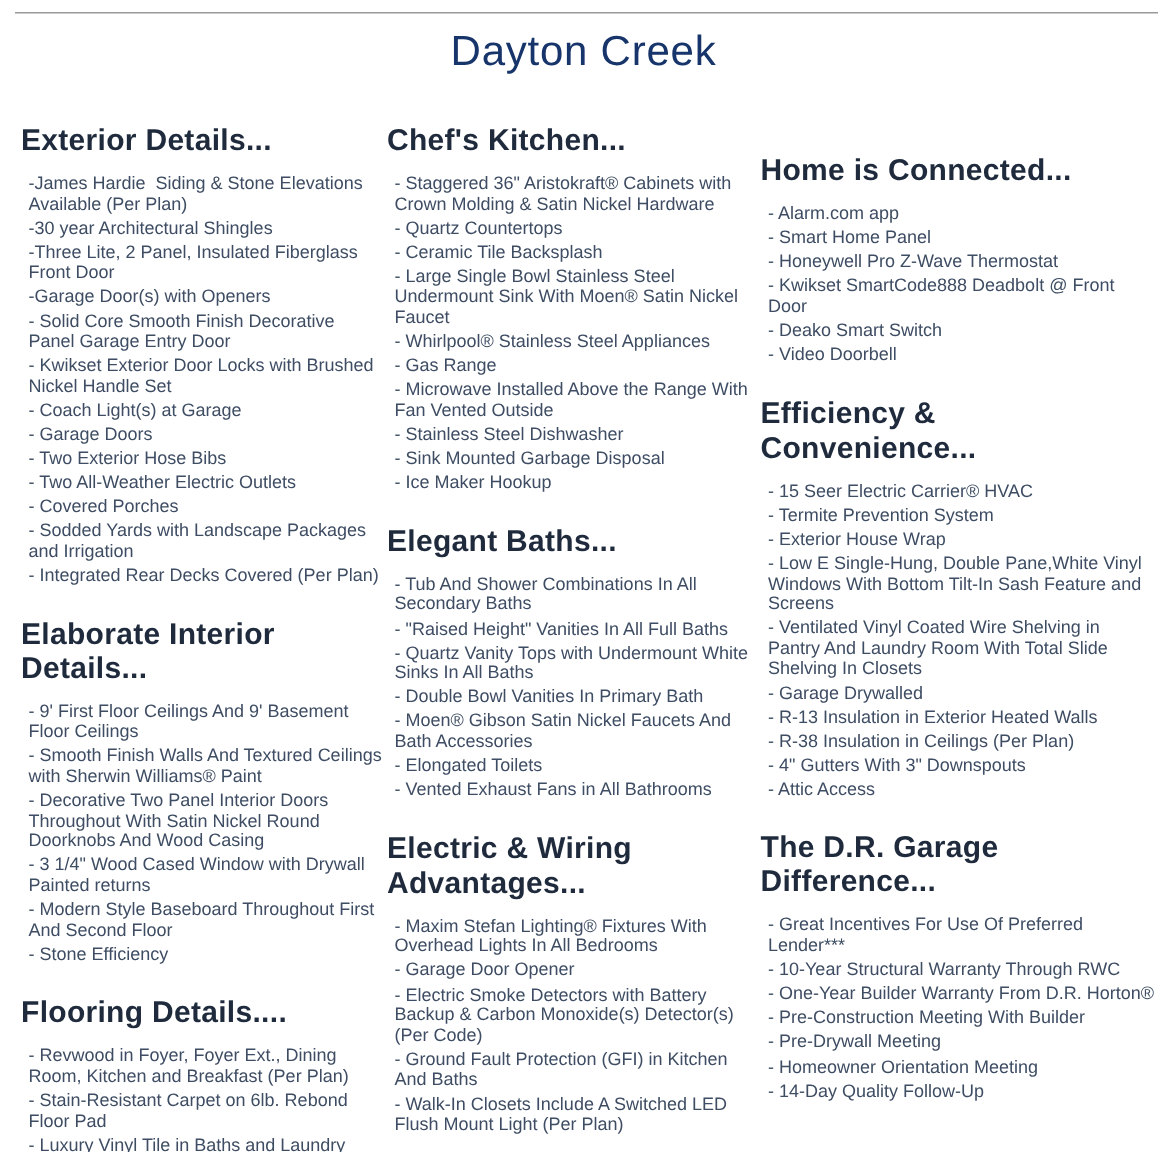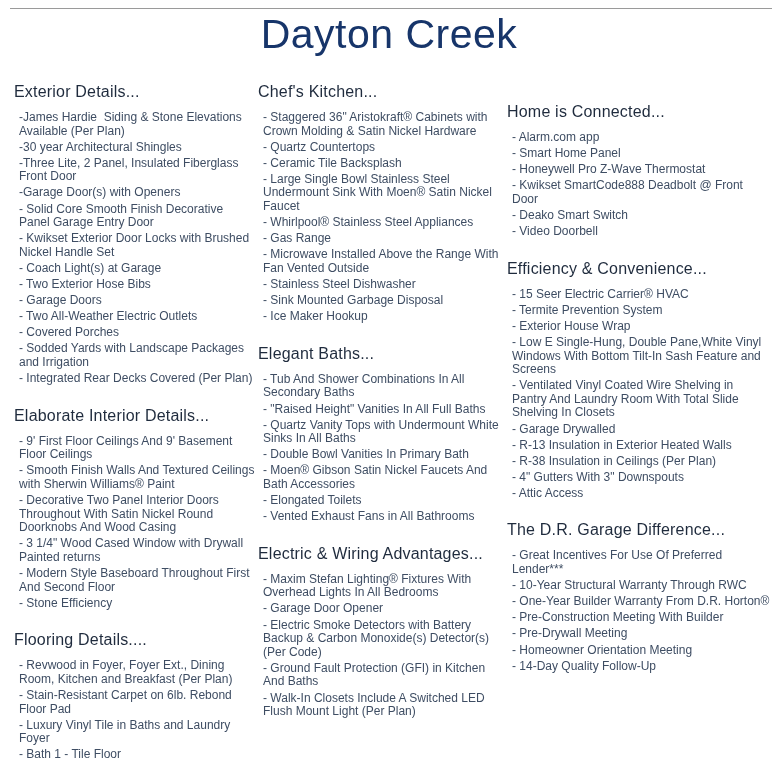--- a/index.html
+++ b/index.html
@@ -10,32 +10,32 @@
     font-family:"Liberation Sans",sans-serif;
     overflow:hidden;
   }
   .top-rule{
     position:absolute;top:8px;left:10px;right:6px;height:1px;
     background:#9a9a9a;
   }
   .title{
     position:absolute;top:10px;left:0;width:100%;
     text-align:center;
-    font-size:41px;line-height:48px;font-weight:500;
+    font-size:28px;line-height:48px;font-weight:500;
     color:#17356a;
     letter-spacing:0.5px;
     margin:0;
   }
   .columns{position:absolute;top:80px;left:0;width:100%;height:688px;}
   .col{position:absolute;top:0;}
   .col-0{left:14px;width:241px;}
   .col-1{left:258px;width:242px;}
   .col-2{left:507px;width:264px;margin-top:20px;}
   .sec-heading{
-    font-size:16px;font-weight:normal;color:#1f2b3d;
+    font-size:20px;font-weight:bold;color:#1f2b3d;
     letter-spacing:0.2px;
     margin:21px 0 10px 0;
   }
   .col .sec-heading:first-child{margin-top:3px;}
   .item{
     font-size:12px;line-height:13.6px;color:#3e4d63;
     margin:0 0 2.5px 0;
     padding-left:5px;
     white-space:pre-wrap;
   }
@@ -49,22 +49,22 @@
   <div class="columns" id="columns">
       <div class="col col-0">
         <h2 class="sec-heading">Exterior Details...</h2>
         <p class="item">-James Hardie  Siding &amp; Stone Elevations Available (Per Plan)</p>
         <p class="item">-30 year Architectural Shingles</p>
         <p class="item">-Three Lite, 2 Panel, Insulated Fiberglass Front Door</p>
         <p class="item">-Garage Door(s) with Openers</p>
         <p class="item">- Solid Core Smooth Finish Decorative Panel Garage Entry Door</p>
         <p class="item">- Kwikset Exterior Door Locks with Brushed Nickel Handle Set</p>
         <p class="item">- Coach Light(s) at Garage</p>
+        <p class="item">- Garage Doors</p>
         <p class="item">- Two Exterior Hose Bibs</p>
-        <p class="item">- Garage Doors</p>
         <p class="item">- Two All-Weather Electric Outlets</p>
         <p class="item">- Covered Porches</p>
         <p class="item">- Sodded Yards with Landscape Packages and Irrigation</p>
         <p class="item">- Integrated Rear Decks Covered (Per Plan)</p>
         <h2 class="sec-heading">Elaborate Interior Details...</h2>
         <p class="item">- 9' First Floor Ceilings And 9' Basement Floor Ceilings</p>
         <p class="item">- Smooth Finish Walls And Textured Ceilings with Sherwin Williams® Paint</p>
         <p class="item">- Decorative Two Panel Interior Doors Throughout With Satin Nickel Round Doorknobs And Wood Casing</p>
         <p class="item">- 3 1/4" Wood Cased Window with Drywall Painted returns</p>
         <p class="item">- Modern Style Baseboard Throughout First And Second Floor</p>

